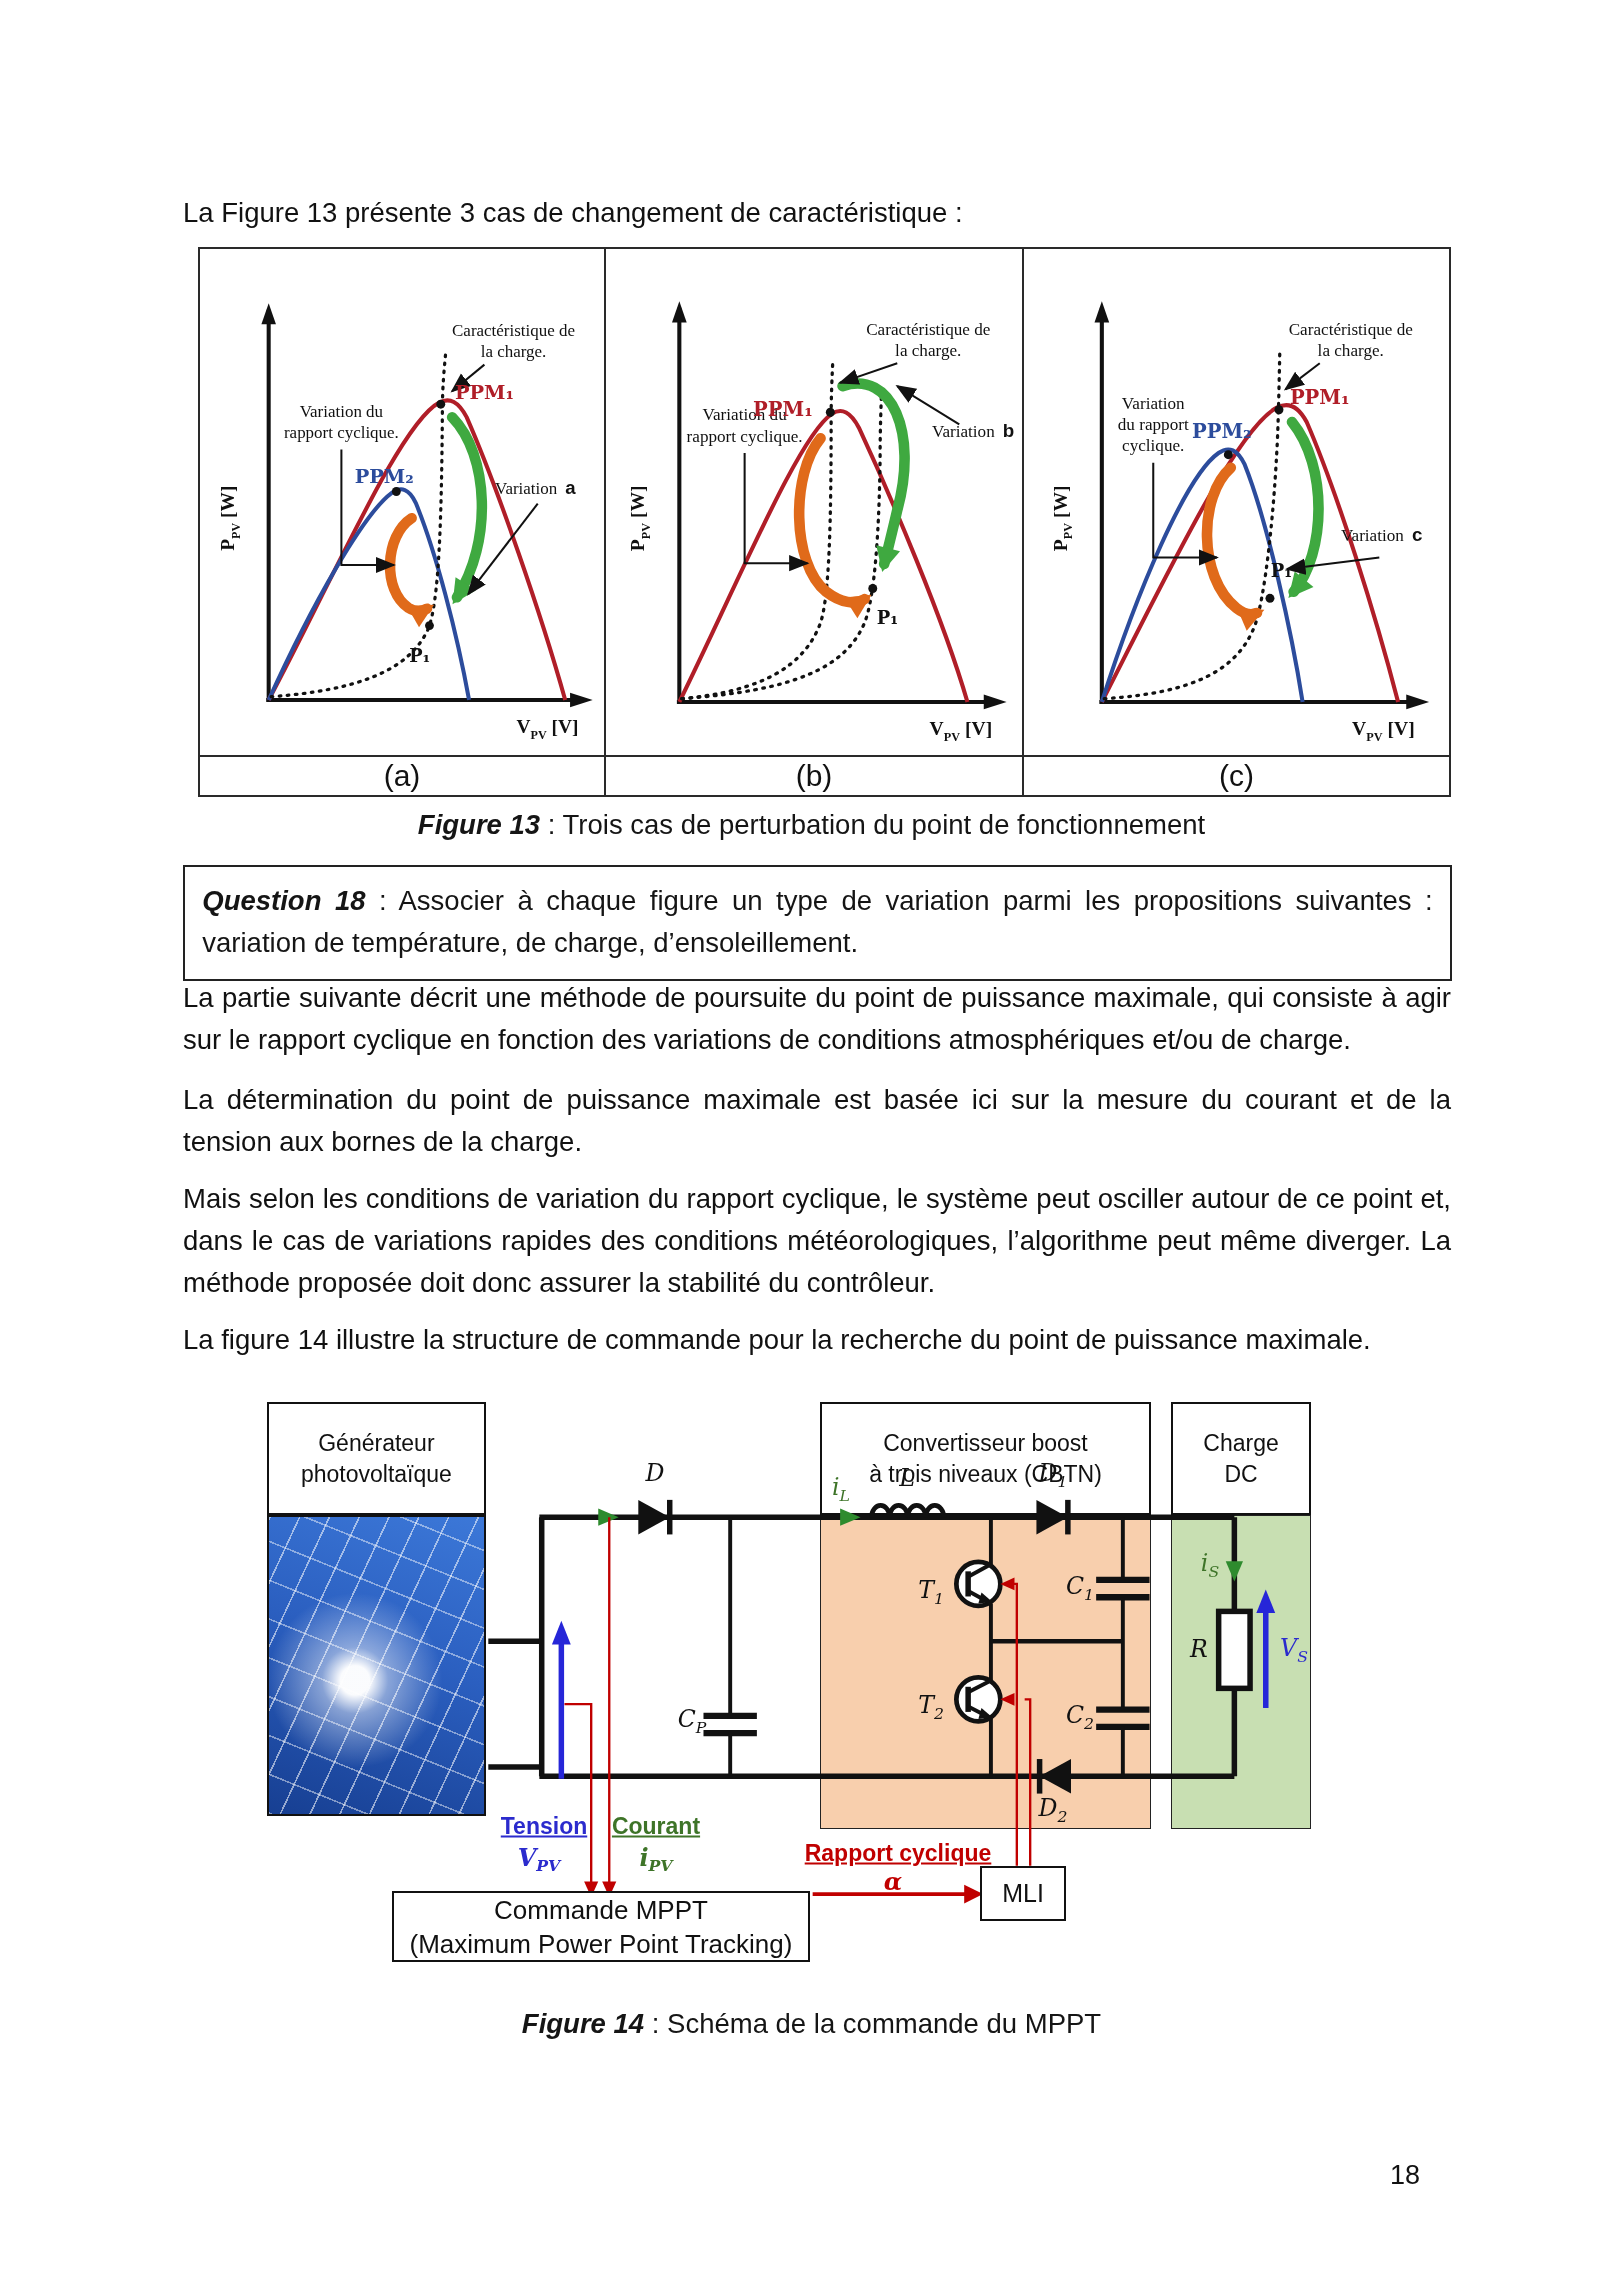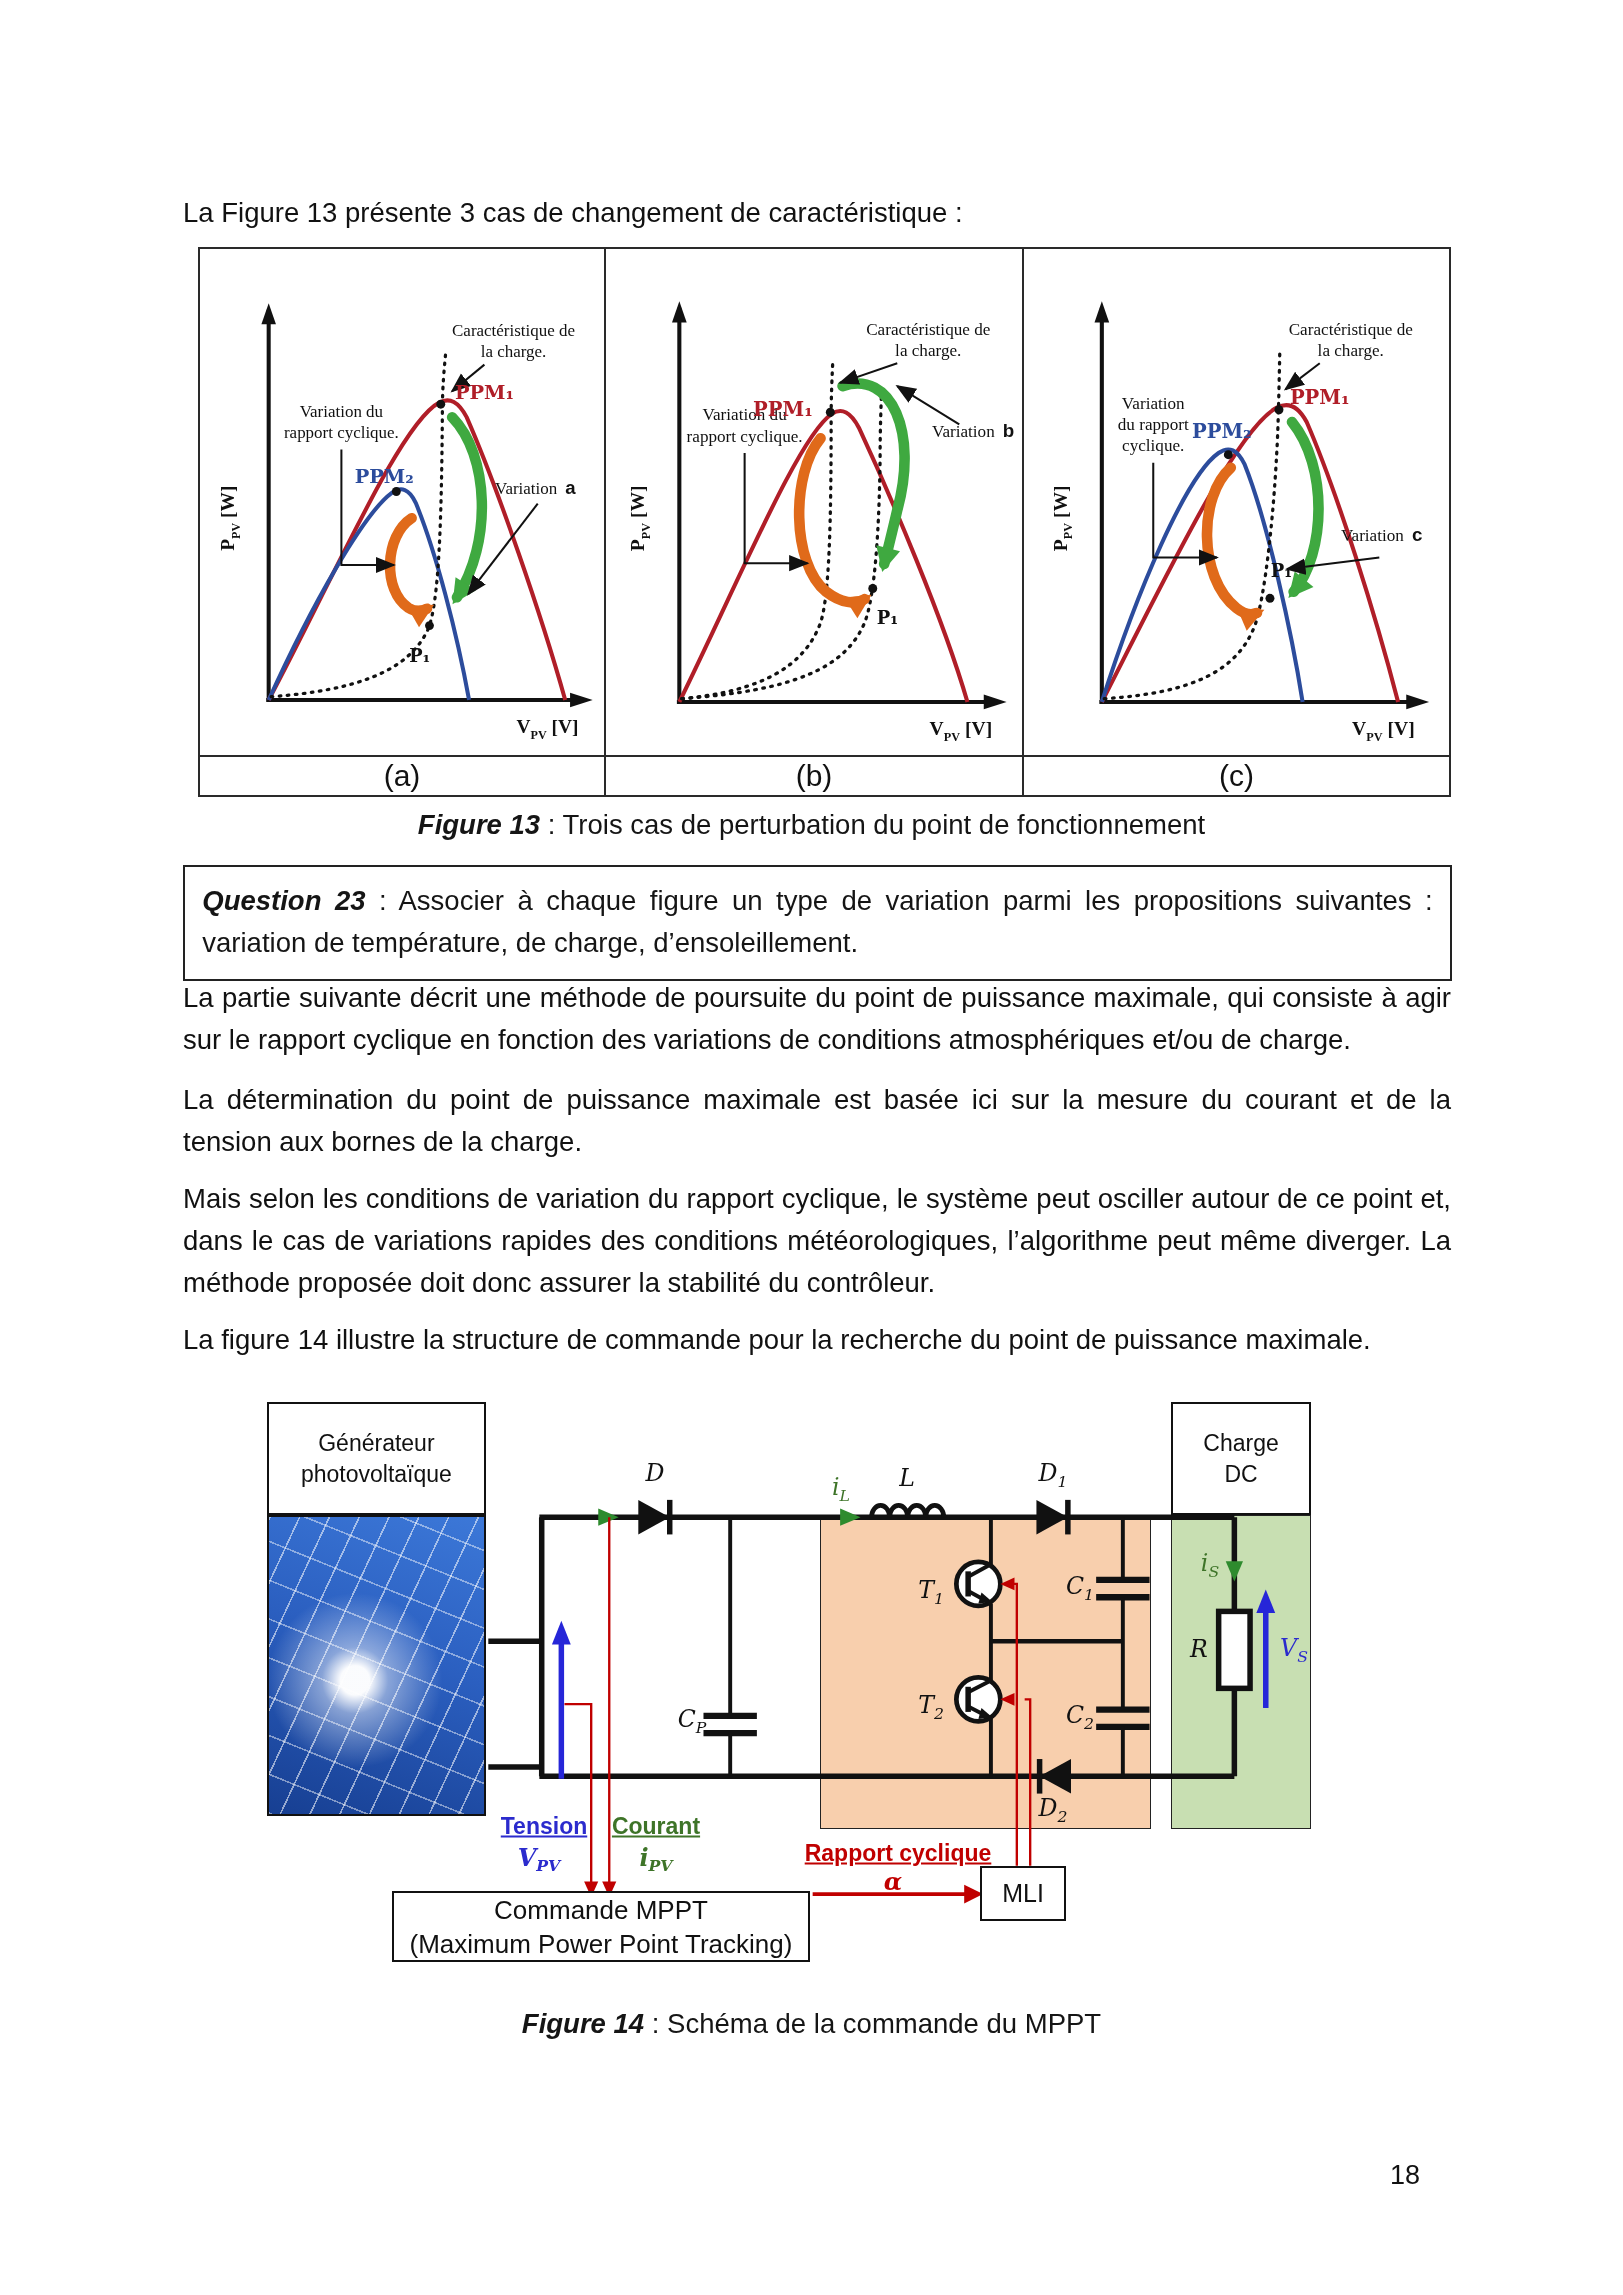--- a/index.html
+++ b/index.html
@@ -275,32 +275,36 @@
     </svg>
   </div>
 
   <div class="lcell">(a)</div>
   <div class="lcell">(b)</div>
   <div class="lcell">(c)</div>
 </div>
 
 <p class="abs caption"><span class="b-i">Figure 13</span><span> : Trois cas de perturbation du point de fonctionnement</span></p>
 
-<div class="abs qbox"><span class="b-i">Question 23</span><span> : Associer à chaque figure un type de variation parmi les propositions suivantes : variation de température, de charge, d’ensoleillement.</span></div>
+<div class="abs qbox"><span class="b-i">Question 18</span><span> : Associer à chaque figure un type de variation parmi les propositions suivantes : variation de température, de charge, d’ensoleillement.</span></div>
 
 <p class="abs bodytext just p1">La partie suivante décrit une méthode de poursuite du point de puissance maximale, qui consiste à agir sur le rapport cyclique en fonction des variations de conditions atmosphériques et/ou de charge.</p>
 <p class="abs bodytext just p2">La détermination du point de puissance maximale est basée ici sur la mesure du courant et de la tension aux bornes de la charge.</p>
 <p class="abs bodytext just p3">Mais selon les conditions de variation du rapport cyclique, le système peut osciller autour de ce point et, dans le cas de variations rapides des conditions météorologiques, l’algorithme peut même diverger. La méthode proposée doit donc assurer la stabilité du contrôleur.</p>
 <p class="abs bodytext p4">La figure 14 illustre la structure de commande pour la recherche du point de puissance maximale.</p>
 
 <div class="abs fig14">
 
   <div class="block-label pv-label">
     <span>Générateur</span>
     <span>photovoltaïque</span>
+  </div>
+  <div class="block-label conv-label">
+    <span>Convertisseur boost</span>
+    <span>à trois niveaux (CBTN)</span>
   </div>
   <div class="block-label chg-label">
     <span>Charge</span>
     <span>DC</span>
   </div>
 
   <div class="pv-image"></div>
   <div class="conv-area"></div>
   <div class="chg-area"></div>
 

